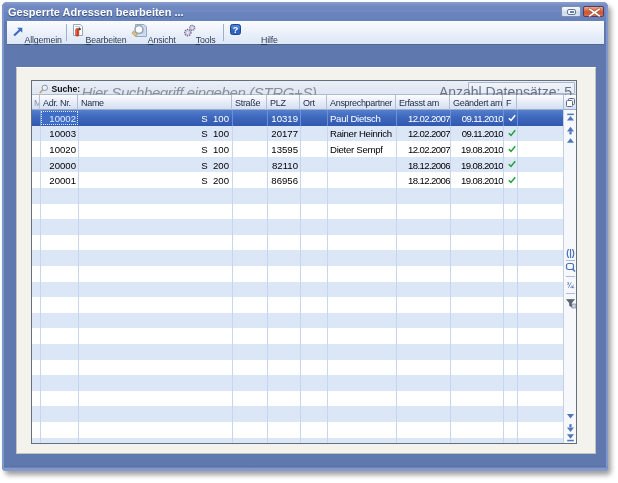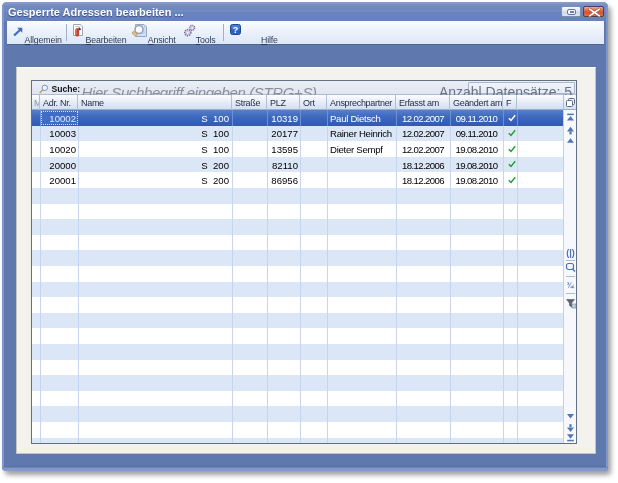--- a/index.html
+++ b/index.html
@@ -60,21 +60,21 @@
   
   #data { position:absolute; left:0; top:29px; width:531px; height:333px;
     background:repeating-linear-gradient(to bottom,#ffffff 0px,#ffffff 15.6px,#dbe6f7 15.6px,#dbe6f7 31.2px);
   }
   .colline { position:absolute; top:0; width:1px; height:333px; background:#c8d5ee; }
   .row { position:absolute; left:0; width:531px; height:15px; font-size:9.6px; color:#000; }
   .cell { position:absolute; top:0; height:15.6px; padding-top:2.8px; white-space:pre; overflow:hidden; }
   .d { letter-spacing:-0.6px; }
   .n { letter-spacing:-0.28px; }
   .r { text-align:right; }
-  .c { text-align:center; }
+  .c { text-align:right; }
   #selrow { position:absolute; left:0; top:0px; width:531px; height:15.6px;
     background:linear-gradient(to bottom,#5580cd 0%,#3d68bd 45%,#3259b0 100%); color:#fff; }
   #focuscell { position:absolute; left:9px; top:0.5px; width:37px; height:14.5px;
     background:#3f6cc4; border:1px dotted #dce6f8; }
   
   #vscroll { position:absolute; left:531px; top:29px; width:13px; height:333px;
     background:#f6f8fc; border-left:1px solid #c4d0e4; }
   #colchooser { position:absolute; left:531px; top:14px; width:13px; height:15px;
     background:linear-gradient(to bottom,#fdfdfe 0%,#e9eef8 45%,#d4dff2 100%); border-bottom:1px solid #9cacc9; border-left:1px solid #b0bfd8;}
   .sbicon { position:absolute; left:0; width:13px; text-align:center; }

